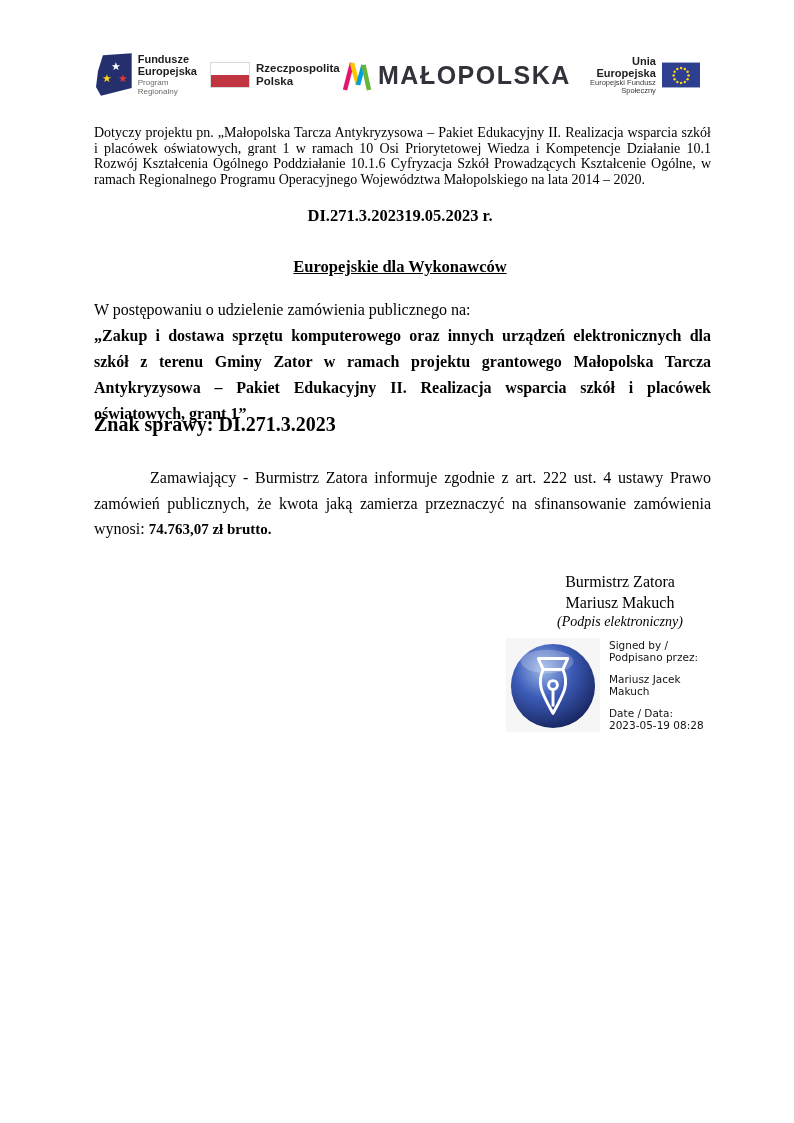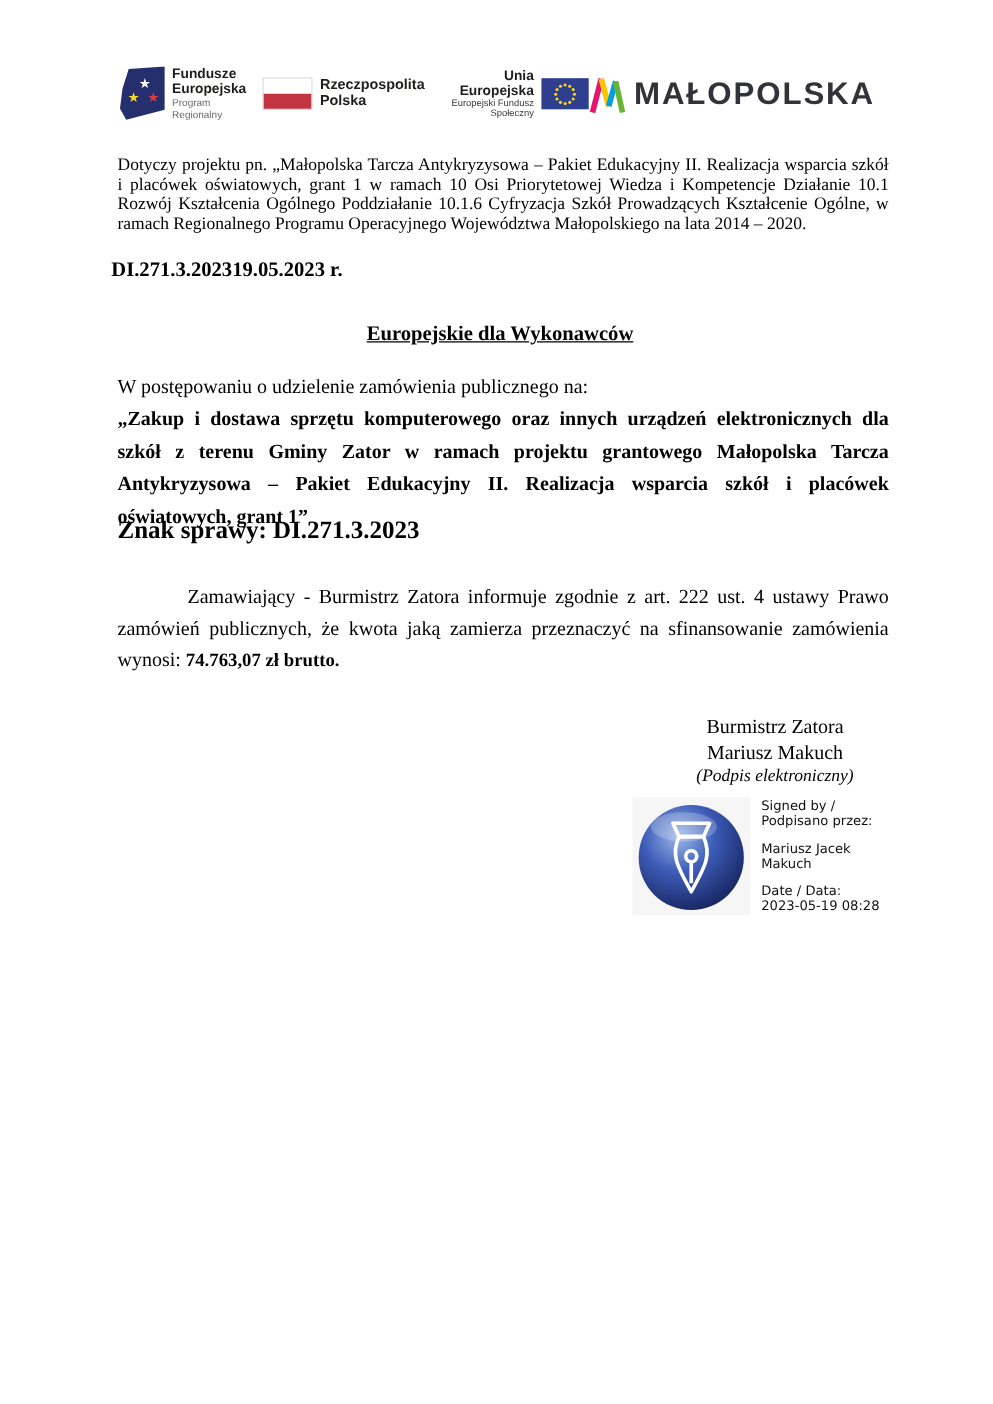--- a/index.html
+++ b/index.html
@@ -20,21 +20,21 @@
   .pl-flag .r{flex:1;background:#c03540;}
   .malo-word{font-family:"Liberation Sans",sans-serif;font-size:25px;font-weight:600;
              letter-spacing:1.5px;color:#32323a;}
   .ue-textcol{text-align:right;}
   .ue-sub{font-size:7.5px;color:#3a3a3a;}
 
   
   .intro{position:absolute;top:111px;left:94px;width:617px;
          font-size:14px;line-height:15.7px;text-align:justify;}
   .refrow{position:absolute;top:206px;left:89px;width:622px;
-          display:flex;justify-content:flex-start;font-size:16.5px;font-weight:bold;}
+          display:flex;justify-content:center;font-size:16.5px;font-weight:bold;}
   .doc-heading{position:absolute;top:257px;left:89px;width:622px;text-align:center;
                font-size:16.5px;font-weight:bold;text-decoration:underline;}
   .para-main{position:absolute;top:297px;left:94px;width:617px;
              font-size:16px;line-height:26px;text-align:justify;}
   .para-main .subject{font-weight:bold;font-family:Liberation Serif, serif;}
   .case-line{position:absolute;top:413px;left:94px;font-size:20px;font-weight:bold;}
   .para-notice{position:absolute;top:449px;left:94px;width:617px;
                font-size:16px;line-height:25.5px;text-align:justify;text-indent:56px;}
   .para-notice .amount{font-weight:bold;font-size:15px;}
 
@@ -74,20 +74,30 @@
       <div class="pl-flag">
         <div class="w"></div>
           <div class="r"></div>
       </div>
       <div class="logo-text">
         <div class="logo-title rp-title">Rzeczpospolita Polska</div>
       </div>
     </div>
 
     <div class="logo">
+      <svg width="30" height="34" viewBox="0 0 30 34">
+        <line x1="3" y1="32" x2="10" y2="5" stroke="#e5156f" stroke-width="4.5"></line>
+        <line x1="10" y1="5" x2="16" y2="27" stroke="#ffc500" stroke-width="4.5"></line>
+        <line x1="16" y1="27" x2="21.5" y2="7" stroke="#00a0e0" stroke-width="4.5"></line>
+        <line x1="21.5" y1="7" x2="27" y2="32" stroke="#67b437" stroke-width="4.5"></line>
+      </svg>
+      <div class="malo-word">MAŁOPOLSKA</div>
+    </div>
+
+    <div class="logo">
       <div class="logo-text ue-textcol">
         <div class="logo-title">Unia Europejska</div>
         <div class="ue-sub">Europejski Fundusz Społeczny</div>
       </div>
       <svg width="46" height="30" viewBox="0 0 46 30">
         <rect width="46" height="30" fill="#2e3f8f"></rect>
         <g fill="#ffd617">
           <circle cx="32" cy="15.5" r="1.5"></circle>
             <circle cx="30.8" cy="20" r="1.5"></circle>
           <circle cx="27.5" cy="23.3" r="1.5"></circle>
@@ -95,30 +105,20 @@
           <circle cx="18.5" cy="23.3" r="1.5"></circle>
             <circle cx="15.2" cy="20" r="1.5"></circle>
           <circle cx="14" cy="15.5" r="1.5"></circle>
             <circle cx="15.2" cy="11" r="1.5"></circle>
           <circle cx="18.5" cy="7.7" r="1.5"></circle>
             <circle cx="23" cy="6.5" r="1.5"></circle>
           <circle cx="27.5" cy="7.7" r="1.5"></circle>
             <circle cx="30.8" cy="11" r="1.5"></circle>
         </g>
       </svg>
-    </div>
-
-    <div class="logo">
-      <svg width="30" height="34" viewBox="0 0 30 34">
-        <line x1="3" y1="32" x2="10" y2="5" stroke="#e5156f" stroke-width="4.5"></line>
-        <line x1="10" y1="5" x2="16" y2="27" stroke="#ffc500" stroke-width="4.5"></line>
-        <line x1="16" y1="27" x2="21.5" y2="7" stroke="#00a0e0" stroke-width="4.5"></line>
-        <line x1="21.5" y1="7" x2="27" y2="32" stroke="#67b437" stroke-width="4.5"></line>
-      </svg>
-      <div class="malo-word">MAŁOPOLSKA</div>
     </div>
   </header>
 
   <p class="intro">Dotyczy projektu pn. „Małopolska Tarcza Antykryzysowa – Pakiet Edukacyjny II. Realizacja wsparcia szkół i placówek oświatowych, grant 1 w ramach 10 Osi Priorytetowej Wiedza i Kompetencje Działanie 10.1 Rozwój Kształcenia Ogólnego Poddziałanie 10.1.6 Cyfryzacja Szkół Prowadzących Kształcenie Ogólne, w ramach Regionalnego Programu Operacyjnego Województwa Małopolskiego na lata 2014 – 2020.</p>
 
   <div class="refrow">
     <span>DI.271.3.2023</span>
     <span>19.05.2023 r.</span>
   </div>
 

